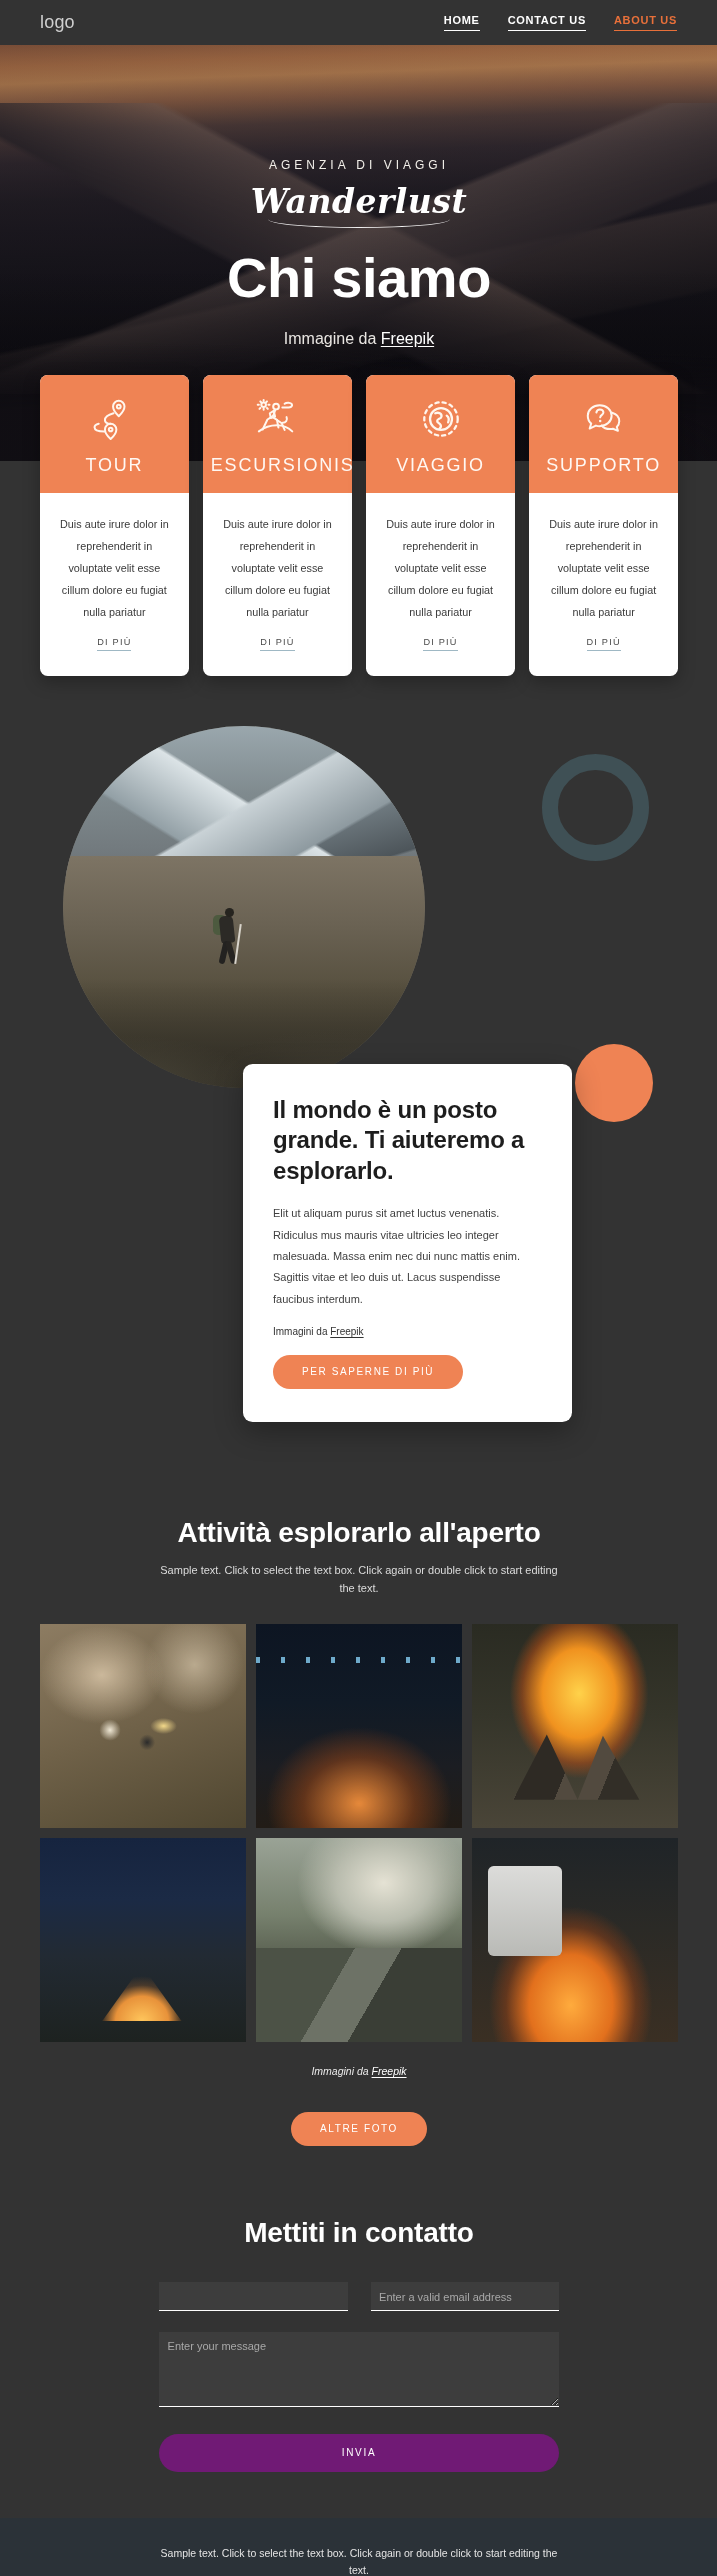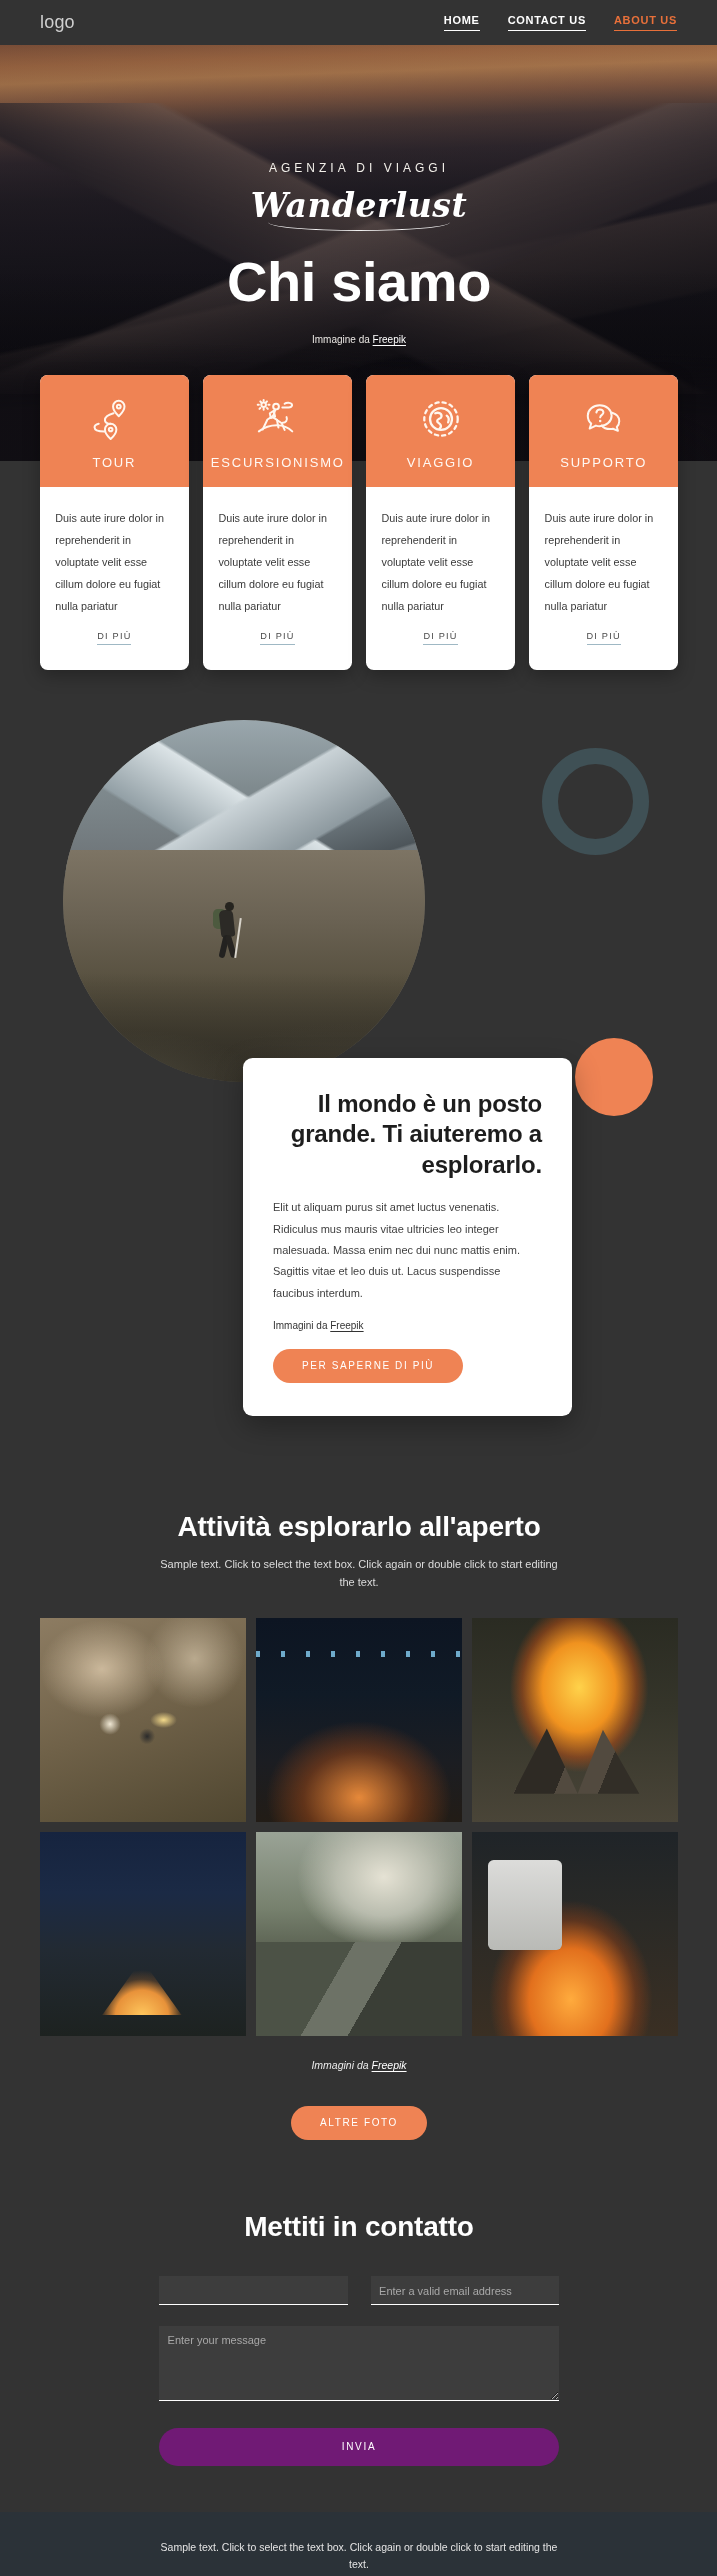--- a/index.html
+++ b/index.html
@@ -130,21 +130,21 @@
   .hero-title {
     font-size: 56px;
     font-weight: 700;
     letter-spacing: -0.4px;
     line-height: 1.05;
     margin: 19px 0 0;
     color: #ffffff;
   }
   .hero-credit {
     margin-top: 22px;
-    font-size: 10px;
+    font-size: 16px;
     color: #e9e6e2;
   }
   .hero-credit .credit-link {
     color: #ffffff;
     text-decoration: underline;
     text-underline-offset: 1.9px;
   }
 
   
   .features {
@@ -166,27 +166,28 @@
   }
   .feature-head {
     background: #ef8354;
     padding: 21px 7.7px 17px;
     text-align: center;
   }
   .feature-icon { height: 46px; display: flex; align-items: center; justify-content: center; }
   .feature-icon svg { display: block; }
   .feature-title {
     margin-top: 13.4px;
-    font-size: 13px;
+    font-size: 18px;
     letter-spacing: 1.8px;
     color: #fff8f3;
     font-weight: 400;
   }
   .feature-body {
     padding: 21px 15.3px 25px;
+    text-align: center;
     flex: 1;
     display: flex;
     flex-direction: column;
   }
   .feature-text {
     font-size: 10.8px;
     line-height: 2.02;
     color: #3a3a3a;
     flex: 1;
   }
@@ -298,21 +299,20 @@
     padding: 31px 30px 33px;
     box-shadow: 0 9.6px 29px rgba(0,0,0,.3);
     z-index: 5;
   }
   .about-heading {
     font-size: 24px;
     line-height: 1.28;
     font-weight: 700;
     color: #1d1d1d;
     letter-spacing: -0.2px;
-    text-align: right;
   }
   .about-text {
     margin-top: 16.3px;
     font-size: 11px;
     line-height: 1.95;
     color: #3f3f3f;
   }
   .about-credit {
     margin-top: 15.3px;
     font-size: 10px;

